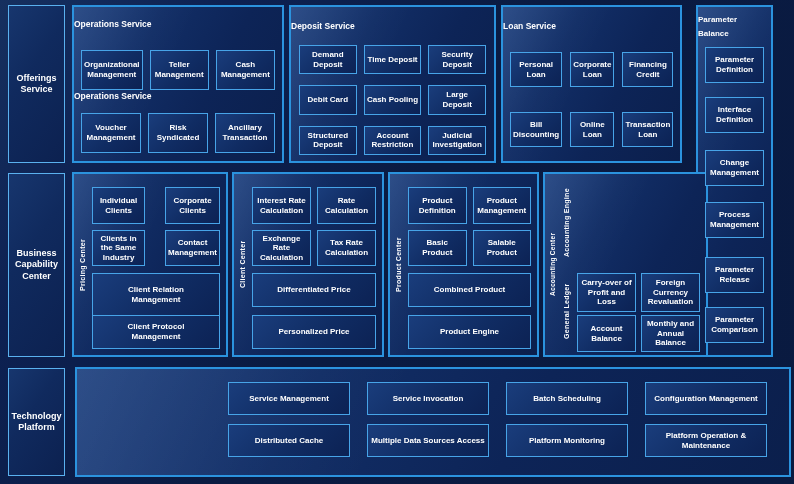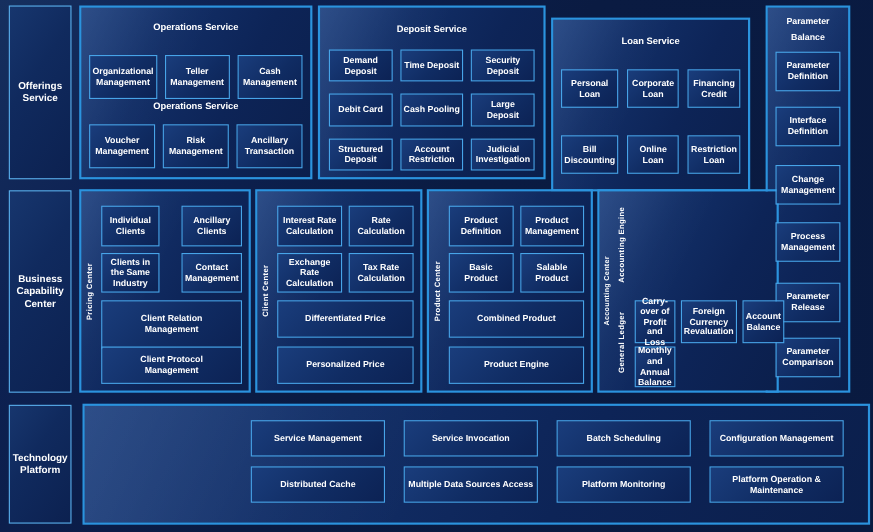--- a/index.html
+++ b/index.html
@@ -26,21 +26,21 @@
     font-weight:bold;font-size:9px;line-height:1.25;box-sizing:border-box;padding:20px;
   }
   
   .box{
     position:absolute;border:1.5px solid #47a4e8;
     background:linear-gradient(135deg,#1a3d7c 0%,#102c63 55%,#0c2254 100%);
     display:flex;align-items:center;justify-content:center;text-align:center;
     font-weight:bold;font-size:8px;line-height:1.2;box-sizing:border-box;padding:16px;z-index:2;
   }
   .ptitle{
-    position:absolute;left:0;right:0;text-align:center;
+    position:absolute;left:0;right:0;
     font-weight:bold;font-size:8.5px;z-index:2;
   }
   .vlabel{
     position:absolute;display:flex;align-items:center;justify-content:center;
     writing-mode:vertical-rl;transform:rotate(180deg);
     font-weight:bold;font-size:7px;letter-spacing:.3px;z-index:2;text-align:center;
   }
   .grid{position:absolute;display:grid;z-index:2;}
   .gbox{
     border:1.5px solid #47a4e8;
@@ -59,68 +59,68 @@
 <div class="panel" style="left:72px;top:5px;width:212px;height:158px">
   <div class="ptitle" style="top:12px">Operations Service</div>
   <div class="grid" style="left:7px;right:7px;top:43px;height:40px;grid-template-columns:repeat(3,1fr);gap:0 7px">
     <div class="gbox">Organizational Management</div>
     <div class="gbox">Teller Management</div>
     <div class="gbox">Cash Management</div>
   </div>
   <div class="ptitle" style="top:84px">Operations Service</div>
   <div class="grid" style="left:7px;right:7px;top:106px;height:40px;grid-template-columns:repeat(3,1fr);gap:0 7px">
     <div class="gbox">Voucher Management</div>
-    <div class="gbox">Risk Management</div>
+    <div class="gbox">Risk Syndicated</div>
     <div class="gbox">Ancillary Transaction</div>
   </div>
 </div>
 
 <div class="panel" style="left:289px;top:5px;width:207px;height:158px">
   <div class="ptitle" style="top:14px">Deposit Service</div>
   <div class="grid" style="left:8px;right:8px;top:38px;bottom:6px;grid-template-columns:repeat(3,1fr);grid-template-rows:repeat(3,1fr);gap:11px 7px">
     <div class="gbox">Demand Deposit</div>
     <div class="gbox">Time Deposit</div>
     <div class="gbox">Security Deposit</div>
     <div class="gbox">Debit Card</div>
     <div class="gbox">Cash Pooling</div>
     <div class="gbox">Large Deposit</div>
     <div class="gbox">Structured Deposit</div>
     <div class="gbox">Account Restriction</div>
     <div class="gbox">Judicial Investigation</div>
   </div>
 </div>
 
-<div class="panel" style="left:501px;top:16px;width:181px;height:158px">
+<div class="panel" style="left:501px;top:5px;width:181px;height:158px">
   <div class="ptitle" style="top:14px">Loan Service</div>
   <div class="grid" style="left:7px;right:7px;top:45px;height:95px;grid-template-columns:repeat(3,1fr);grid-template-rows:35px 35px;gap:25px 8px">
     <div class="gbox">Personal Loan</div>
     <div class="gbox">Corporate Loan</div>
     <div class="gbox">Financing Credit</div>
     <div class="gbox">Bill Discounting</div>
     <div class="gbox">Online Loan</div>
-    <div class="gbox">Restriction Loan</div>
+    <div class="gbox">Transaction Loan</div>
   </div>
 </div>
 
 <div class="panel" style="left:696px;top:5px;width:77px;height:352px">
   <div class="ptitle" style="top:8px;font-size:8px">Parameter</div>
   <div class="ptitle" style="top:22px;font-size:8px">Balance</div>
   <div class="box" style="left:7px;right:7px;top:40px;height:36px">Parameter Definition</div>
   <div class="box" style="left:7px;right:7px;top:90px;height:36px">Interface Definition</div>
   <div class="box" style="left:7px;right:7px;top:143px;height:36px">Change Management</div>
   <div class="box" style="left:7px;right:7px;top:195px;height:36px">Process Management</div>
   <div class="box" style="left:7px;right:7px;top:250px;height:36px">Parameter Release</div>
   <div class="box" style="left:7px;right:7px;top:300px;height:36px">Parameter Comparison</div>
 </div>
 
 <div class="panel" style="left:72px;top:172px;width:156px;height:185px">
   <div class="vlabel" style="left:2px;top:0;bottom:0;width:13px">Pricing Center</div>
   <div class="grid" style="left:18px;right:6px;top:13px;height:79px;grid-template-columns:1fr 1fr;grid-template-rows:37px 36px;gap:6px 20px">
     <div class="gbox">Individual Clients</div>
-    <div class="gbox">Ancillary Clients</div>
+    <div class="gbox">Corporate Clients</div>
     <div class="gbox">Clients in the Same Industry</div>
     <div class="gbox">Contact Management</div>
   </div>
   <div class="box" style="left:18px;right:6px;top:99px;height:44px">Client Relation Management</div>
   <div class="box" style="left:18px;right:6px;top:141px;height:32px">Client Protocol Management</div>
 </div>
 
 <div class="panel" style="left:232px;top:172px;width:152px;height:185px">
   <div class="vlabel" style="left:2px;top:0;bottom:0;width:13px">Client Center</div>
   <div class="grid" style="left:18px;right:6px;top:13px;height:79px;grid-template-columns:1fr 1fr;grid-template-rows:37px 36px;gap:6px 6px">
@@ -142,21 +142,21 @@
     <div class="gbox">Salable Product</div>
   </div>
   <div class="box" style="left:18px;right:6px;top:99px;height:32px">Combined Product</div>
   <div class="box" style="left:18px;right:6px;top:141px;height:32px">Product Engine</div>
 </div>
 
 <div class="panel" style="left:543px;top:172px;width:165px;height:185px">
   <div class="vlabel" style="left:1px;top:0;bottom:0;width:12px;font-size:6.5px">Accounting Center</div>
   <div class="vlabel" style="left:14px;top:6px;height:85px;width:14px">Accounting Engine</div>
   <div class="vlabel" style="left:14px;top:96px;height:83px;width:14px">General Ledger</div>
-  <div class="grid" style="left:32px;right:6px;top:99px;height:79px;grid-template-columns:1fr 1fr 1fr;grid-template-rows:39px 37px;gap:3px 5px">
+  <div class="grid" style="left:32px;right:6px;top:99px;height:79px;grid-template-columns:1fr 1fr;grid-template-rows:39px 37px;gap:3px 5px">
     <div class="gbox">Carry-over of Profit and Loss</div>
     <div class="gbox">Foreign Currency Revaluation</div>
     <div class="gbox">Account Balance</div>
     <div class="gbox">Monthly and Annual Balance</div>
   </div>
 </div>
 
 <div class="panel" style="left:75px;top:367px;width:716px;height:110px">
   <div class="grid" style="left:151px;top:13px;width:539px;height:75px;grid-template-columns:repeat(4,1fr);grid-template-rows:33px 33px;gap:9px 17px">
     <div class="gbox">Service Management</div>

